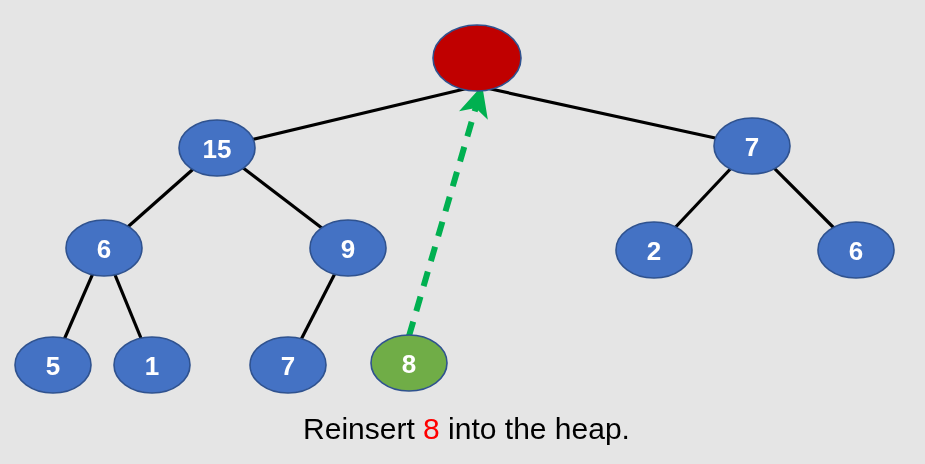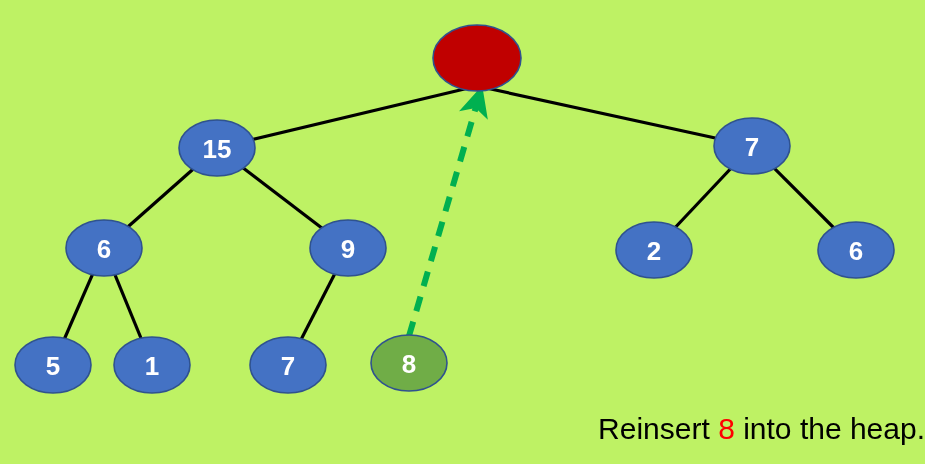--- a/index.html
+++ b/index.html
@@ -7,21 +7,21 @@
     padding: 0;
     background: #ffffff;
   }
   body {
     font-family: "Liberation Sans", sans-serif;
   }
   #stage {
     position: relative;
     width: 925px;
     height: 464px;
-    background: #bef264;
+    background: #e5e5e5;
     overflow: hidden;
   }
   #tree-svg {
     position: absolute;
     top: 0;
     left: 0;
     width: 925px;
     height: 464px;
   }
   .node-label {
@@ -31,21 +31,21 @@
     fill: #ffffff;
     text-anchor: middle;
     dominant-baseline: central;
     paint-order: stroke;
   }
   .caption {
     position: absolute;
     left: 8px;
     right: 0;
     top: 412px;
-    text-align: right;
+    text-align: center;
     font-family: "Liberation Sans", sans-serif;
     font-size: 30px;
     color: #000000;
     white-space: nowrap;
   }
   .caption .hl {
     color: #ff0000;
   }
 </style>
 </head>

